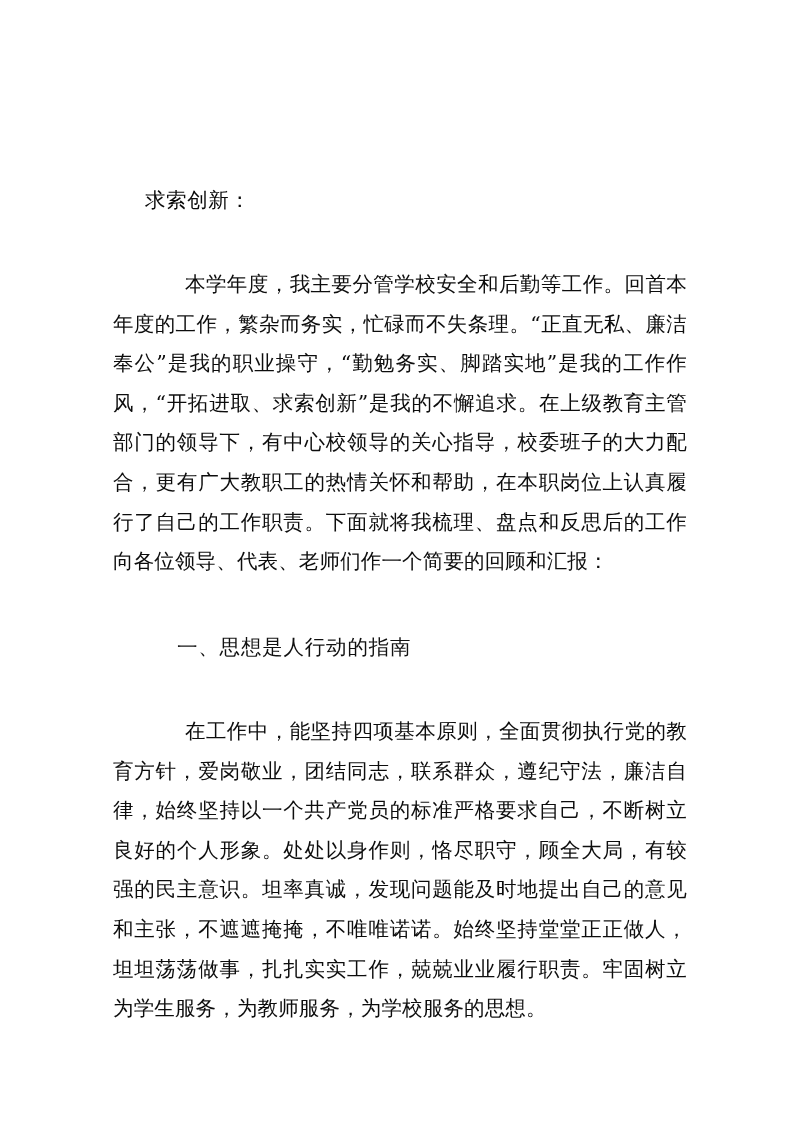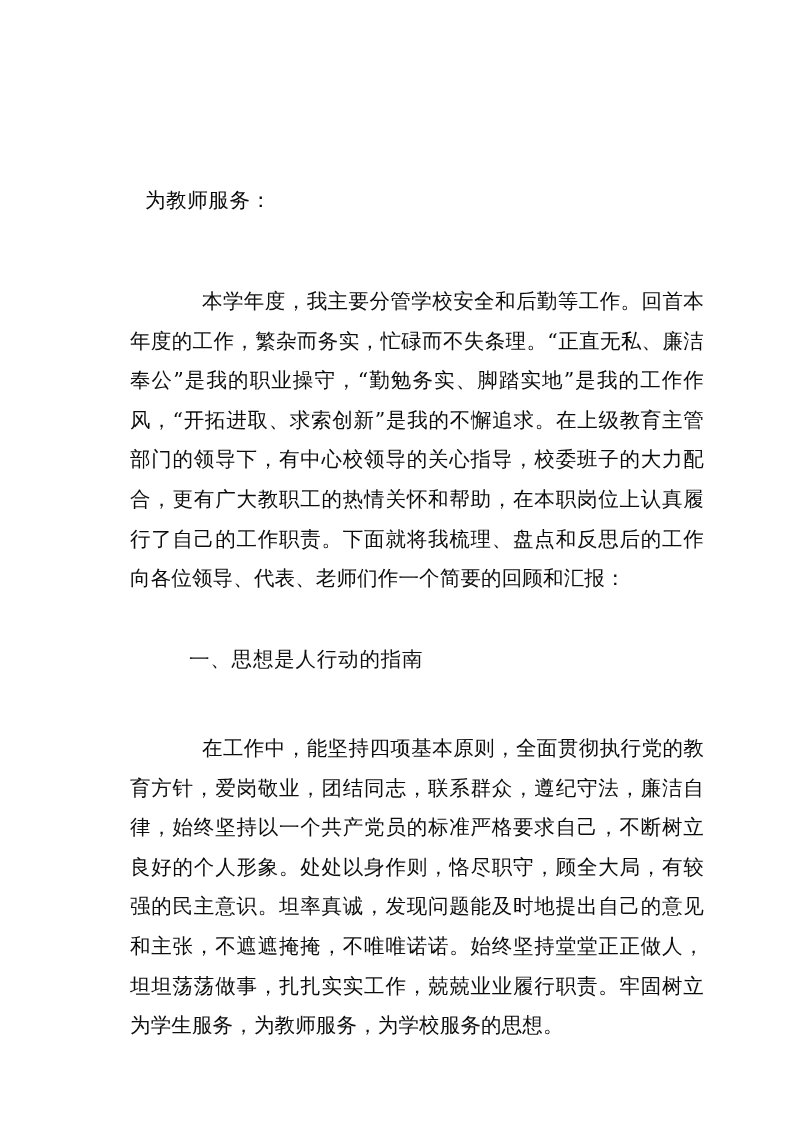--- a/index.html
+++ b/index.html
@@ -30,21 +30,21 @@
     top: 186px;
     left: 32px;
     width: 542px;
     font-size: 20.5px;
     line-height: 28px;
     letter-spacing: 0.6px;
     color: #0a0a0a;
     white-space: nowrap;
   }
   .para {
-    margin: 17px;
+    margin: 0;
     padding: 0;
     font-size: 20.5px;
     line-height: 39.6px;
     text-align: justify;
     text-justify: inter-character;
     text-indent: 72px;
     letter-spacing: 0.15px;
     color: #0d0d0d;
     word-break: break-all;
   }
@@ -52,21 +52,21 @@
     position: absolute;
     top: 265px;
     left: 0;
     width: 574px;
   }
   .heading {
     position: absolute;
     top: 624px;
     left: 0;
     width: 574px;
-    margin: 16px;
+    margin: 4px;
     padding: 0;
     font-size: 20.5px;
     line-height: 39.6px;
     font-weight: normal;
     text-indent: 60px;
     letter-spacing: 0.8px;
     color: #111111;
     white-space: nowrap;
   }
   .para-2 {
@@ -75,21 +75,21 @@
     left: 0;
     width: 574px;
   }
 </style>
 </head>
 <body>
 
 <div class="page">
   <div class="doc-body">
 
-    <p class="salutation">为教师服务：</p>
+    <p class="salutation">求索创新：</p>
 
     <p class="para para-1">本学年度，我主要分管学校安全和后勤等工作。回首本年度的工作，繁杂而务实，忙碌而不失条理。“正直无私、廉洁奉公”是我的职业操守，“勤勉务实、脚踏实地”是我的工作作风，“开拓进取、求索创新”是我的不懈追求。在上级教育主管部门的领导下，有中心校领导的关心指导，校委班子的大力配合，更有广大教职工的热情关怀和帮助，在本职岗位上认真履行了自己的工作职责。下面就将我梳理、盘点和反思后的工作向各位领导、代表、老师们作一个简要的回顾和汇报：</p>
 
     <h2 class="heading">一、思想是人行动的指南</h2>
 
     <p class="para para-2">在工作中，能坚持四项基本原则，全面贯彻执行党的教育方针，爱岗敬业，团结同志，联系群众，遵纪守法，廉洁自律，始终坚持以一个共产党员的标准严格要求自己，不断树立良好的个人形象。处处以身作则，恪尽职守，顾全大局，有较强的民主意识。坦率真诚，发现问题能及时地提出自己的意见和主张，不遮遮掩掩，不唯唯诺诺。始终坚持堂堂正正做人，坦坦荡荡做事，扎扎实实工作，兢兢业业履行职责。牢固树立为学生服务，为教师服务，为学校服务的思想。</p>
 
   </div>
 </div>
 

